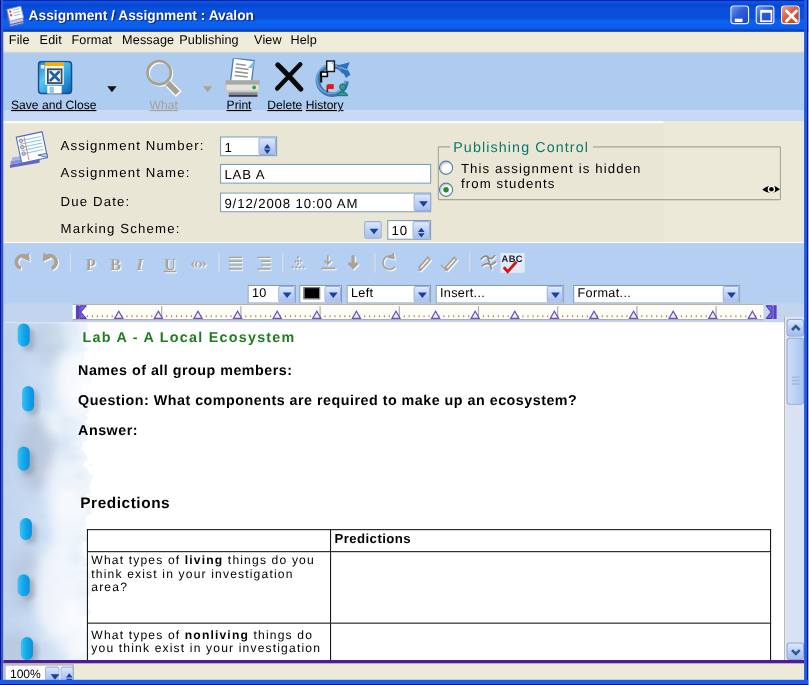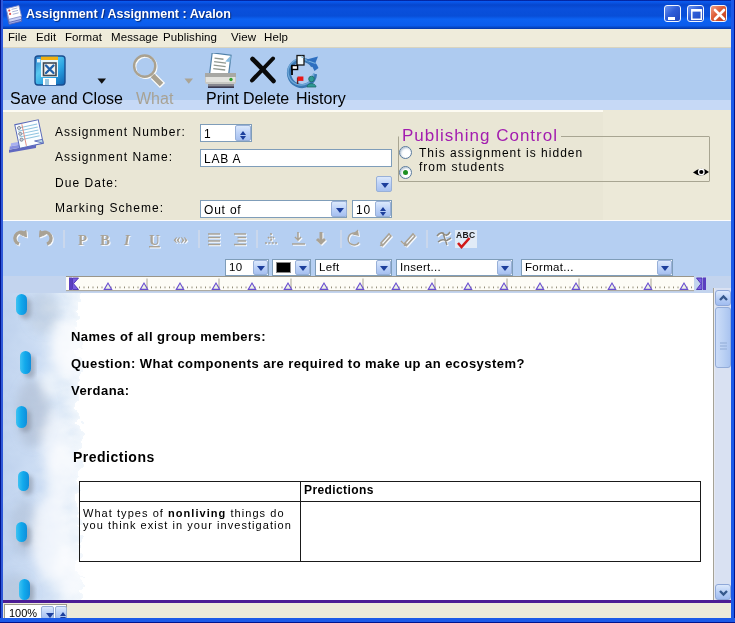--- a/index.html
+++ b/index.html
@@ -16,36 +16,36 @@
   #title-text { left:26px; top:6.5px; color:#fff; font-size:12.5px; font-weight:bold; letter-spacing:0px; text-shadow:1px 1px 1px rgba(0,0,30,.55); }
   .winbtn { top:5px; width:17px; height:17px; border:1px solid #F2F6FE; border-radius:3px; }
   #btn-min  { left:664px; background:linear-gradient(135deg,#6F96EF 0%,#2E5DD8 45%,#1E46BE 100%); }
   #btn-max  { left:687px; background:linear-gradient(135deg,#6F96EF 0%,#2E5DD8 45%,#1E46BE 100%); }
   #btn-close{ left:710px; background:linear-gradient(135deg,#F0A088 0%,#DE5C36 45%,#BC3E1C 100%); }
   
   #menubar { left:3px; top:29px; width:728px; height:19px; background:#EFECDB; border-bottom:1px solid #D8D4C0; font-size:11.5px; color:#000; letter-spacing:0.1px; }
   #menubar span { position:absolute; top:2px; }
   
   #toolbar { left:3px; top:48px; width:728px; height:62px; background:linear-gradient(180deg,#AECBF0 0 52px,#C6D9F6 52px 62px); }
-  .tbl { position:absolute; font-size:16px; color:#000; top:42px; }
+  .tbl { position:absolute; font-size:11px; color:#000; top:42px;text-decoration:underline; }
   
   #formband { left:3px; top:110px; width:600px; height:110px; background:#E9E6D5; border-top:2px solid #FDFBF2; }
   .flabel { position:absolute; font-size:12px; color:#000; letter-spacing:1.05px; }
   .rlabel { letter-spacing:1.02px; }
   .field { position:absolute; background:#fff; border:1px solid #7F9DB9; font-size:12px; color:#000; letter-spacing:0.8px; }
   .combobtn { position:absolute; width:16px; height:16px; border:1px solid #98B0D8; border-radius:2px;
     background:linear-gradient(180deg,#DCE9FC,#C0D4F8 45%,#A6C0F0); }
   .combobtn::after { content:""; position:absolute; left:4px; top:6px; border:4px solid transparent; border-top:5px solid #1C3E9C; }
   .spin { position:absolute; width:16px; height:16px; border:1px solid #98B0D8; border-radius:2px;
     background:linear-gradient(180deg,#DCE9FC,#C0D4F8 45%,#A6C0F0); }
   .spin::before { content:""; position:absolute; left:4px; top:2px; border:3.5px solid transparent; border-bottom:4px solid #1C3E9C; }
   .spin::after  { content:""; position:absolute; left:4px; top:10px; border:3.5px solid transparent; border-top:4px solid #1C3E9C; }
   #pubctl { position:absolute; left:395px; top:14px; width:312px; height:56px; border:1px solid #A8A592;
     border-radius:1px; }
-  #pubctl legend { font-size:17px; color:#a21caf; padding:0 3px; margin-left:0; letter-spacing:1.0px; }
+  #pubctl legend { font-size:13px; color:#0f766e; padding:0 3px; margin-left:10px; letter-spacing:1.0px; }
   .radio { position:absolute; width:13px; height:13px; border-radius:50%; background:#fff; border:1px solid #5A7A9C;
     box-shadow:inset 1px 1px 2px rgba(60,100,140,.4); }
   .radio.checked::after { content:""; position:absolute; left:3px; top:3px; width:5px; height:5px; border-radius:50%; background:#1E9020; }
   
   #fmtband { left:3px; top:220px; width:728px; height:58px; background:#B5CFF2; border-top:1px solid #FDFDFD; }
   
   #ruler { left:3px; top:276px; width:728px; height:17px; background:#C3D4EE; }
   .combo { position:absolute; height:17px; background:#fff; border:1px solid #7F9DB9; }
   .combo span { position:absolute; left:3px; top:1px; font-size:11.5px; color:#000; letter-spacing:0.3px; }
   .combo i { position:absolute; right:0; top:0; width:15px; height:15px; border:1px solid #98B0D8; border-radius:2px;
@@ -101,21 +101,21 @@
     <span style="left:108px">Message</span>
     <span style="left:160px">Publishing</span>
     <span style="left:228px">View</span>
     <span style="left:261px">Help</span>
   </div>
   <div class="abs" id="toolbar">
     <span class="tbl" style="left:7px">Save and Close</span>
     <span class="tbl" style="left:133px;color:#A8A294">What</span>
     <span class="tbl" style="left:203px">Print</span>
     <span class="tbl" style="left:240px">Delete</span>
-    <span class="tbl" style="left:293px">History</span>
+    <span class="tbl" style="left:275px">History</span>
 
     <svg style="position:absolute;left:31px;top:7px" width="33" height="32" viewBox="0 0 33 32">
       <defs>
         <linearGradient id="flop" x1="0" y1="0" x2="1" y2="1">
           <stop offset="0" stop-color="#2E7CC8"></stop>
           <stop offset="0.35" stop-color="#58C8F0"></stop>
           <stop offset="0.65" stop-color="#28A0E0"></stop>
           <stop offset="1" stop-color="#1060B0"></stop>
         </linearGradient>
       </defs>
@@ -203,22 +203,22 @@
         <circle cx="11.5" cy="8" r="1.6" fill="#C8CCD4" stroke="#707888" stroke-width="0.7"></circle>
         <circle cx="11.5" cy="14" r="1.6" fill="#C8CCD4" stroke="#707888" stroke-width="0.7"></circle>
         <circle cx="11.5" cy="20" r="1.6" fill="#C8CCD4" stroke="#707888" stroke-width="0.7"></circle>
         <path d="M24 24 L32 24 L32 28 Z" fill="#B8D8E8" stroke="#5868B8" stroke-width="0.8"></path>
       </g>
     </svg>
 
     <div class="field" style="left:197px;top:12px;width:52px;height:18px;padding:2px 0 0 3px">1</div>
     <div class="spin" style="left:232px;top:13px"></div>
     <div class="field" style="left:197px;top:37px;width:192px;height:18px;padding:2px 0 0 3px">LAB A</div>
+    <div class="field" style="left:197px;top:63px;width:192px;height:18px;padding:2px 0 0 3px">9/12/2008 10:00 AM</div>
     <div class="combobtn" style="left:373px;top:64px"></div>
-    <div class="field" style="left:197px;top:88px;width:147px;height:18px;padding:2px 0 0 3px">Out of</div>
     <div class="combobtn" style="left:328px;top:89px"></div>
     <div class="field" style="left:349px;top:88px;width:40px;height:18px;padding:2px 0 0 3px">10</div>
     <div class="spin" style="left:372px;top:89px"></div>
 
     <fieldset id="pubctl">
       <legend>Publishing Control</legend>
     </fieldset>
     <div class="radio" style="left:396px;top:34px"></div>
     <span class="flabel rlabel" style="left:416px;top:34px">This assignment is hidden from students</span>
     <div class="radio checked" style="left:396px;top:54px"></div>
@@ -377,29 +377,34 @@
       </g>
       <g>
         <rect x="13" y="1" width="11" height="21" rx="5.5" fill="url(#cap)"></rect>
         <rect x="17" y="58" width="11" height="23" rx="5.5" fill="url(#cap)"></rect>
         <rect x="13" y="113" width="11" height="22" rx="5.5" fill="url(#cap)"></rect>
         <rect x="15" y="178" width="11" height="20" rx="5.5" fill="url(#cap)"></rect>
         <rect x="13" y="229" width="11" height="20" rx="5.5" fill="url(#cap)"></rect>
         <rect x="16" y="286" width="11" height="21" rx="5.5" fill="url(#cap)"></rect>
       </g>
     </svg>
+    <span class="doctext" style="left:72px;top:6px;color:#1E7C1E;letter-spacing:1.15px">Lab A - A Local Ecosystem</span>
     <span class="doctext" style="left:68px;top:36px">Names of all group members:</span>
     <span class="doctext" style="left:68px;top:63px">Question: What components are required to make up an ecosystem?</span>
-    <span class="doctext" style="left:68px;top:90px">Verdana:</span>
+    <span class="doctext" style="left:68px;top:90px">Answer:</span>
     <span class="doctext" style="left:70px;top:156px;font-size:14px;letter-spacing:0.5px">Predictions</span>
     <table id="dtable">
       <tbody>
         <tr class="hrow">
           <td style="width:221px"></td>
           <td><b>Predictions</b></td>
+        </tr>
+      <tr class="r1">
+          <td>What types of <b>living</b> things do you<br>think exist in your investigation<br>area?</td>
+          <td></td>
         </tr>
       <tr class="r2">
           <td>What types of <b>nonliving</b> things do<br>you think exist in your investigation</td>
           <td></td>
         </tr>
     </tbody>
     </table>
   </div>
   <div class="abs" id="scrollbar">
     <div class="sbtn" style="top:2px"><svg width="15" height="15">

